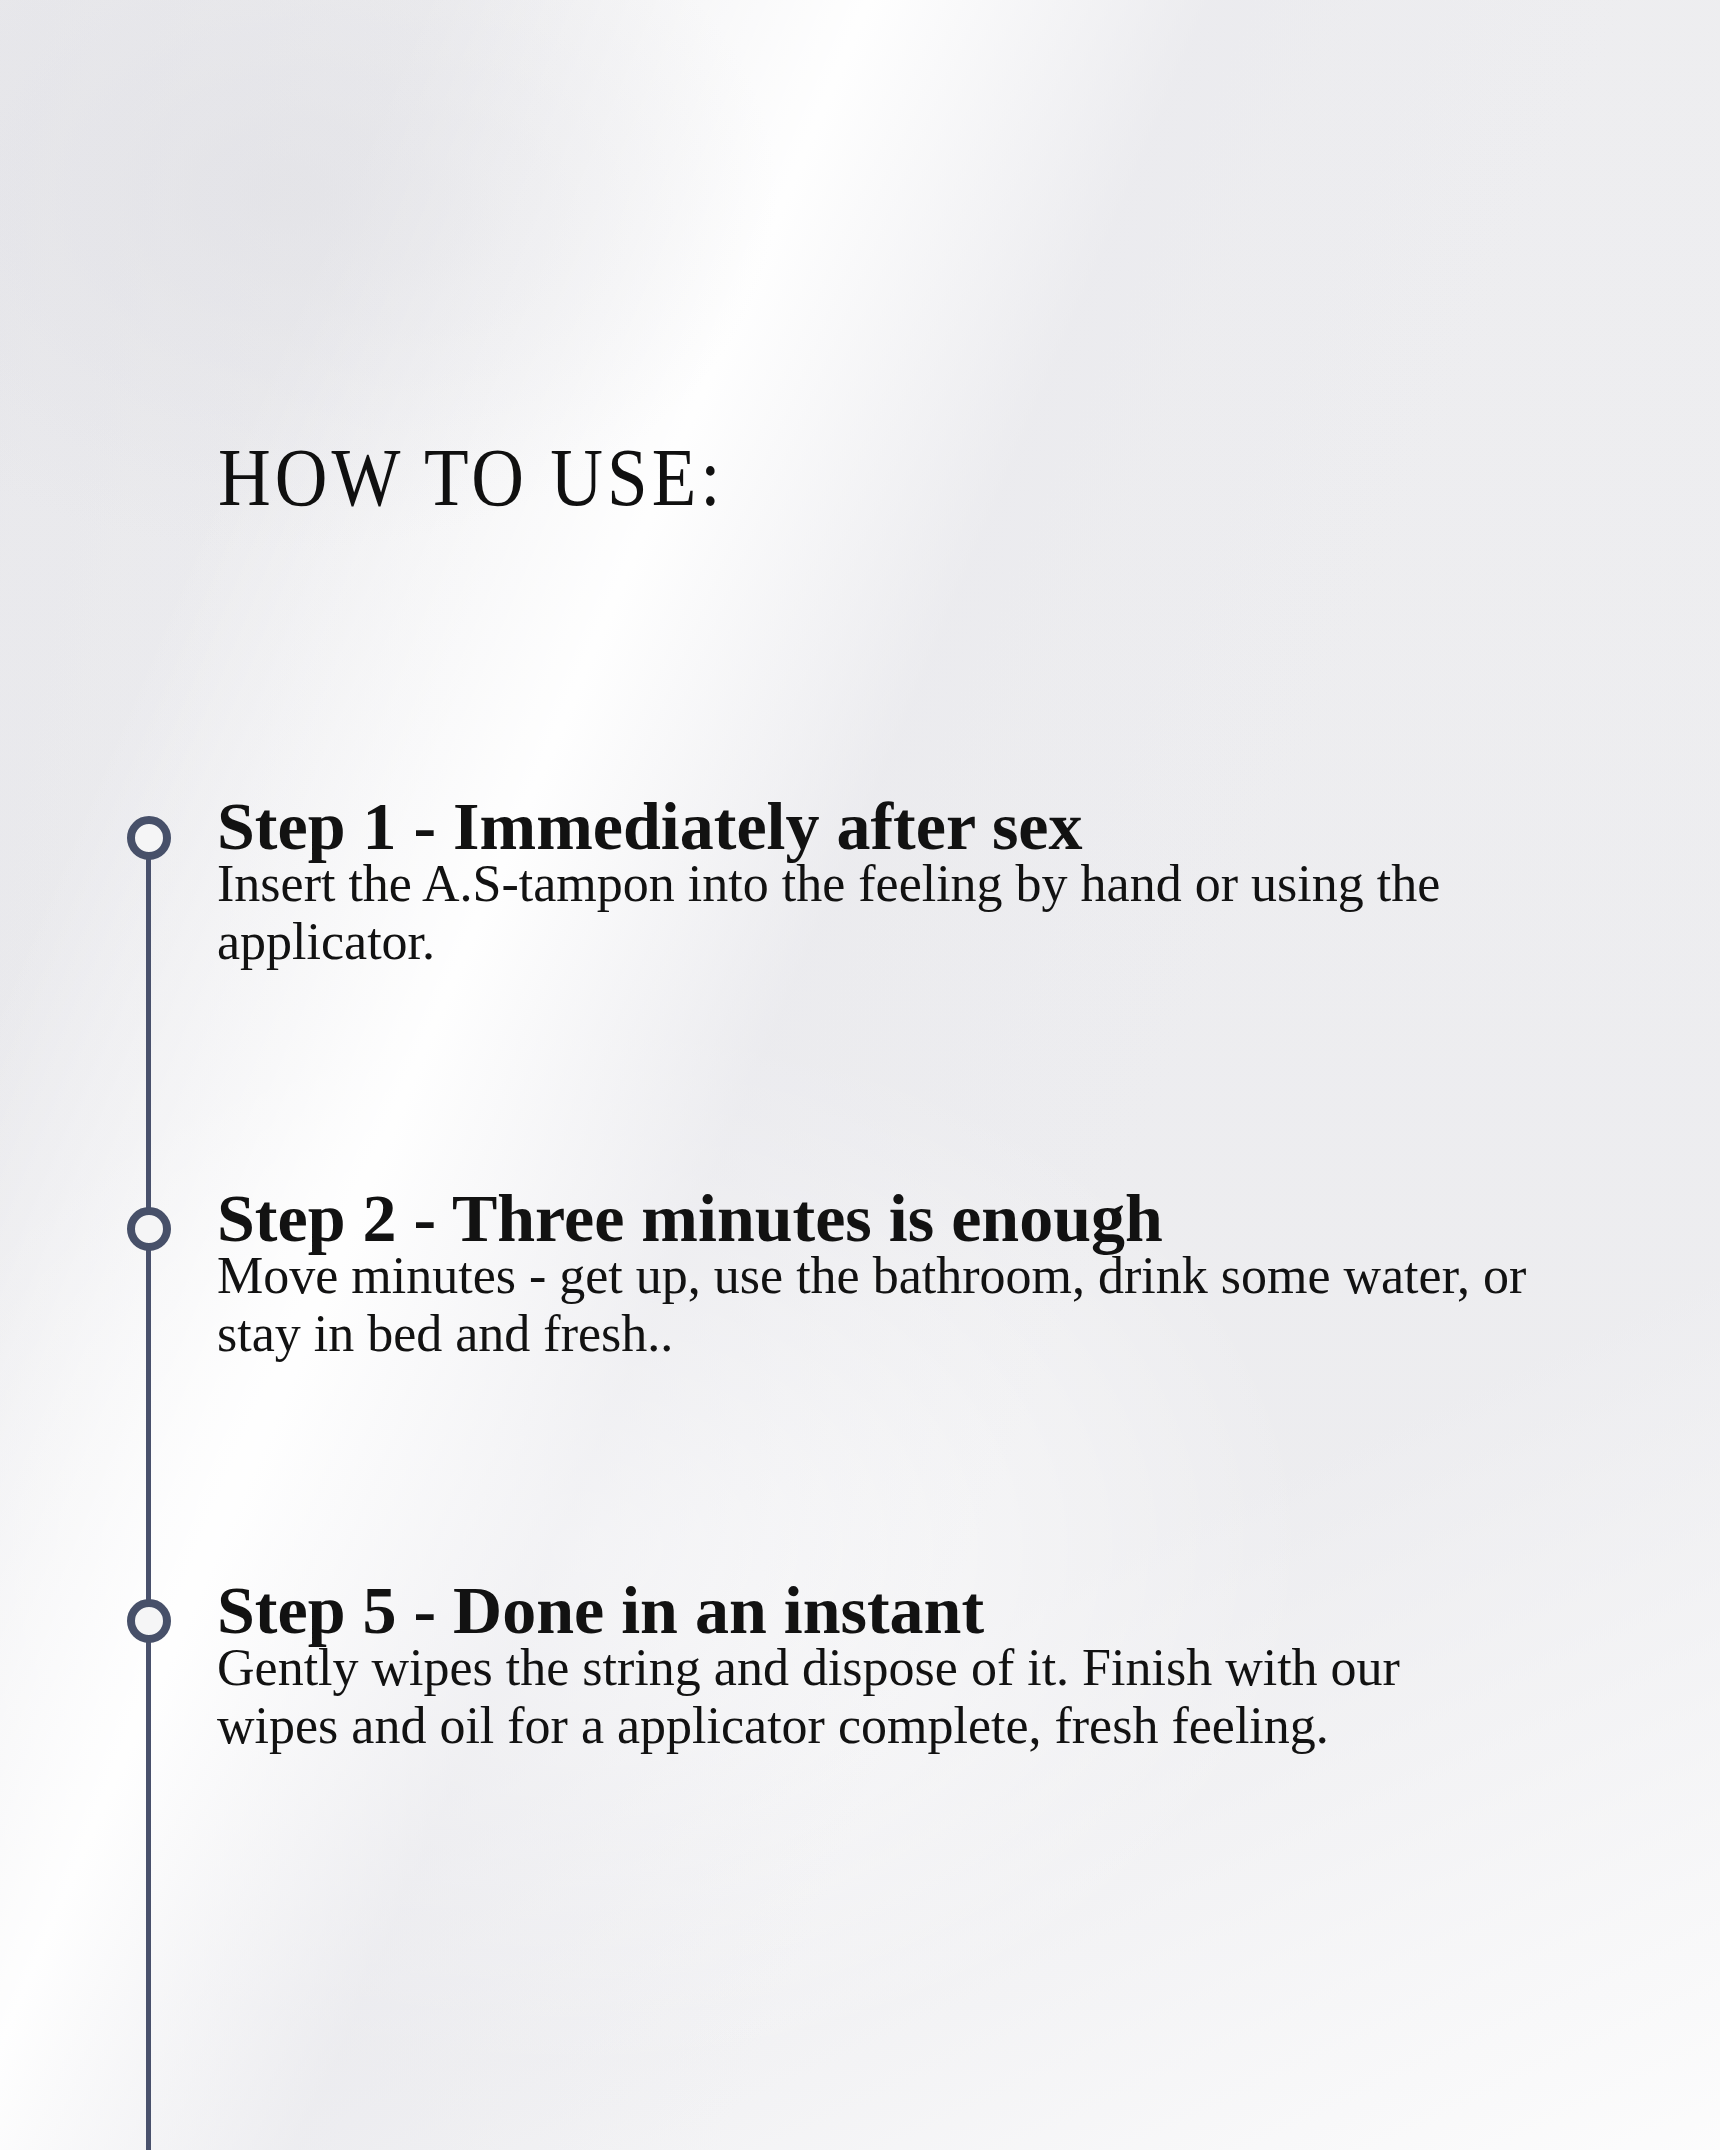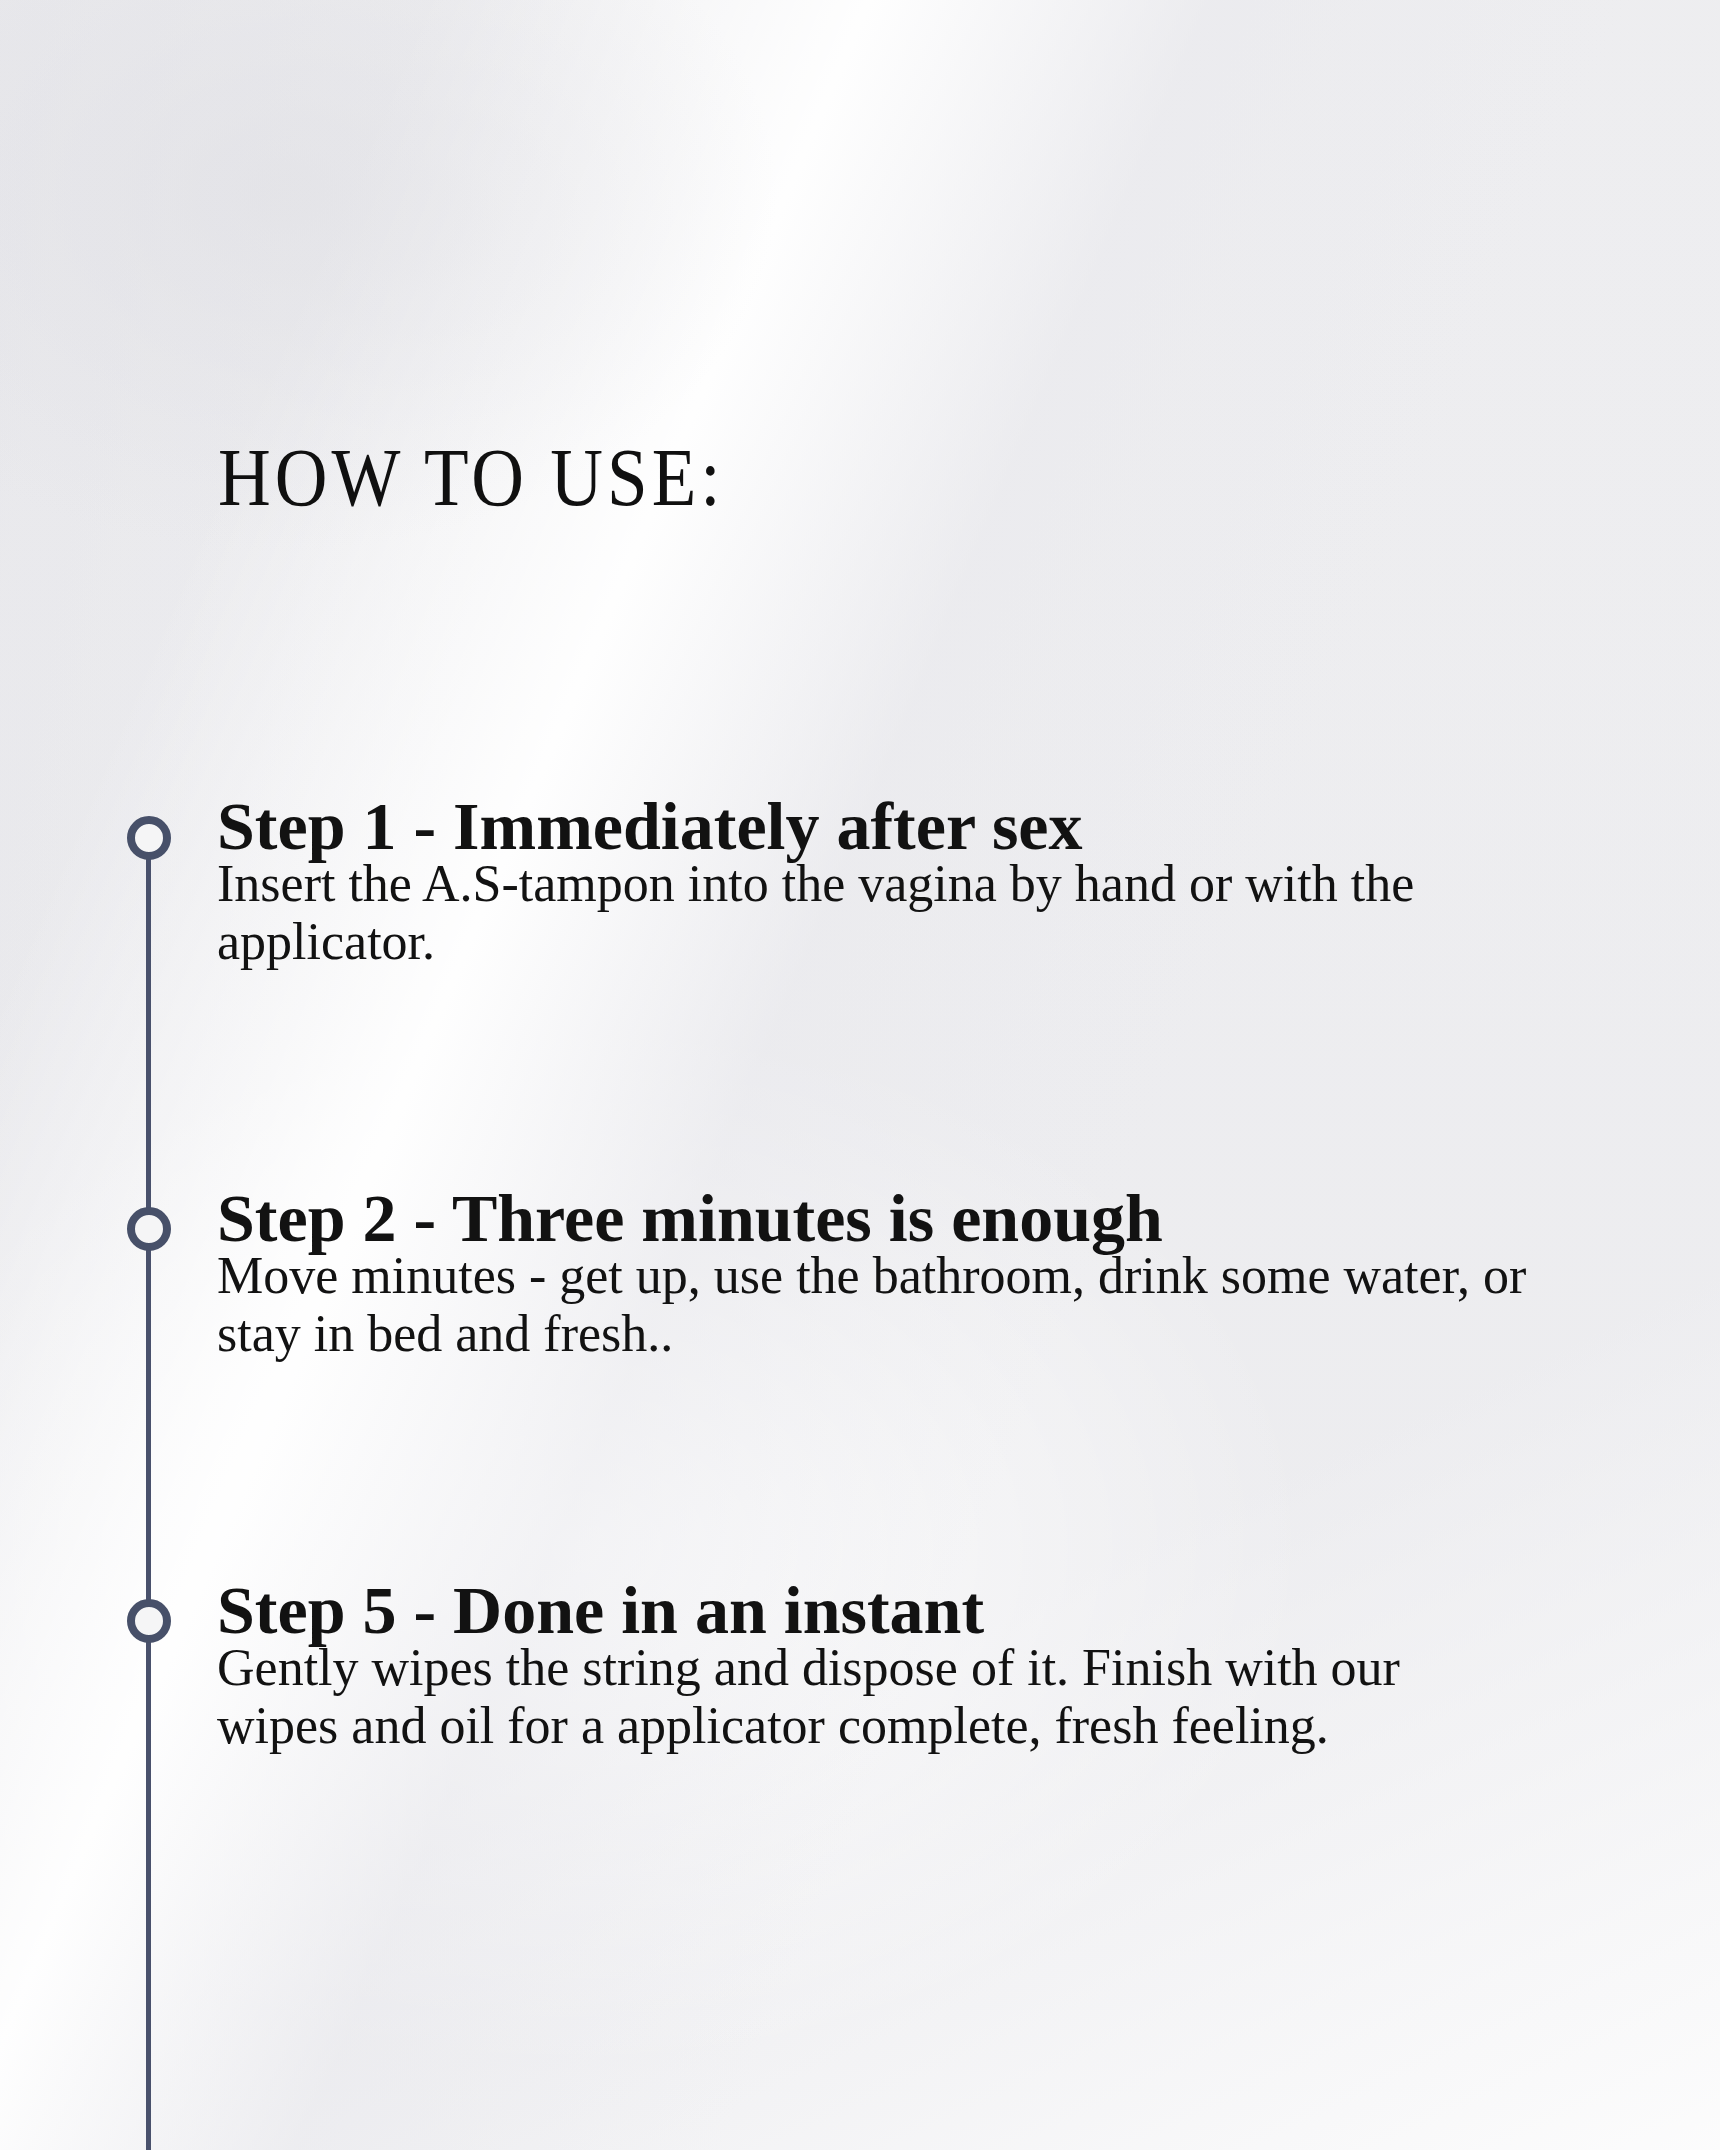--- a/index.html
+++ b/index.html
@@ -87,21 +87,21 @@
 <h1 class="title">HOW TO USE:</h1>
 
 <div class="timeline-line"></div>
 
 <div class="marker m1"></div>
 <div class="marker m2"></div>
 <div class="marker m3"></div>
 
 <div class="step s1">
   <div class="step-heading">Step 1 - Immediately after sex</div>
-  <div class="step-line">Insert the A.S-tampon into the vagina by hand or with the</div>
+  <div class="step-line">Insert the A.S-tampon into the feeling by hand or using the</div>
   <div class="step-line">applicator.</div>
 </div>
 
 <div class="step s2">
   <div class="step-heading">Step 2 - Three minutes is enough</div>
   <div class="step-line">Move minutes - get up, use the bathroom, drink some water, or</div>
   <div class="step-line">stay in bed and fresh..</div>
 </div>
 
 <div class="step s3">

